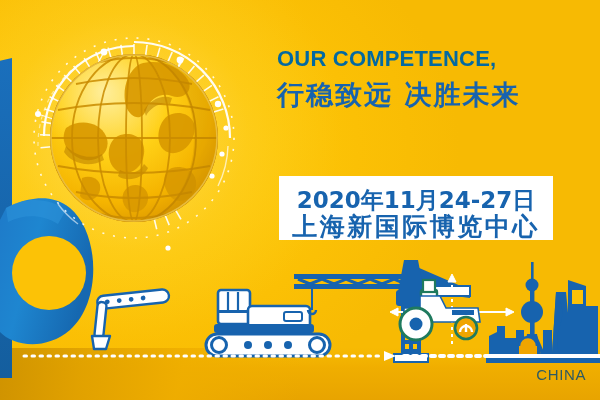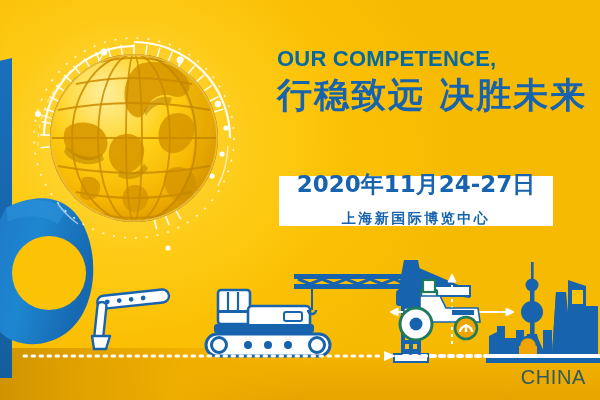--- a/index.html
+++ b/index.html
@@ -31,44 +31,44 @@
   
   .globe-wrap{position:absolute;left:22px;top:18px;width:224px;height:236px;}
 
   
   .headline{position:absolute;left:277px;top:44px;width:300px;}
   .h-en{
     color:#0369a1;font-weight:bold;font-size:22px;line-height:30px;
     letter-spacing:.2px;white-space:nowrap;
   }
   .h-cn{
-    color:#1763AE;font-weight:bold;font-size:35px;line-height:34px;
+    color:#1763AE;font-weight:bold;font-size:27px;line-height:34px;
     margin-top:4px;letter-spacing:2px;white-space:nowrap;
     font-family:"DejaVu Sans","Liberation Sans",sans-serif;
   }
   
-  .infobox{position:absolute;left:279px;top:176px;width:274px;height:50px;
+  .infobox{position:absolute;left:279px;top:176px;width:274px;height:64px;
     background:#FFFFFF;display:flex;flex-direction:column;
-    align-items:center;justify-content:center;}
+    align-items:center;justify-content:flex-end;}
   .ib-line1{color:#1763AE;font-weight:bold;font-size:23px;line-height:26px;
     letter-spacing:0px;white-space:nowrap;
     font-family:"DejaVu Sans","Liberation Sans",sans-serif;}
-  .ib-line2{color:#1763AE;font-weight:bold;font-size:14px;line-height:26px;
-    letter-spacing:2.5px;white-space:nowrap;margin-top:8px;
+  .ib-line2{color:#1763AE;font-weight:bold;font-size:25px;line-height:26px;
+    letter-spacing:2.5px;white-space:nowrap;margin-top:1px;
     font-family:"DejaVu Sans","Liberation Sans",sans-serif;}
 
   
   .scene{position:absolute;left:0;top:250px;width:600px;height:120px;}
 
   
   .logo{position:absolute;right:14px;bottom:6px;height:28px;
     display:flex;align-items:baseline;}
   .logo-bauma{color:#F2F2F2;font-size:23px;font-weight:bold;letter-spacing:-.4px;
     font-family:"DejaVu Sans","Liberation Sans",sans-serif;}
-  .logo-china{color:#2E5A62;font-size:20px;font-weight:normal;letter-spacing:.6px;
+  .logo-china{color:#2E5A62;font-size:15px;font-weight:normal;letter-spacing:.6px;
     margin-left:6px;font-family:"Liberation Sans",sans-serif;text-align:center;}
 </style>
 </head>
 <body>
 
 <div id="poster">
 
   <div class="bg-base"></div>
   <div class="bg-glow"></div>
   <div class="bg-bottom"></div>

